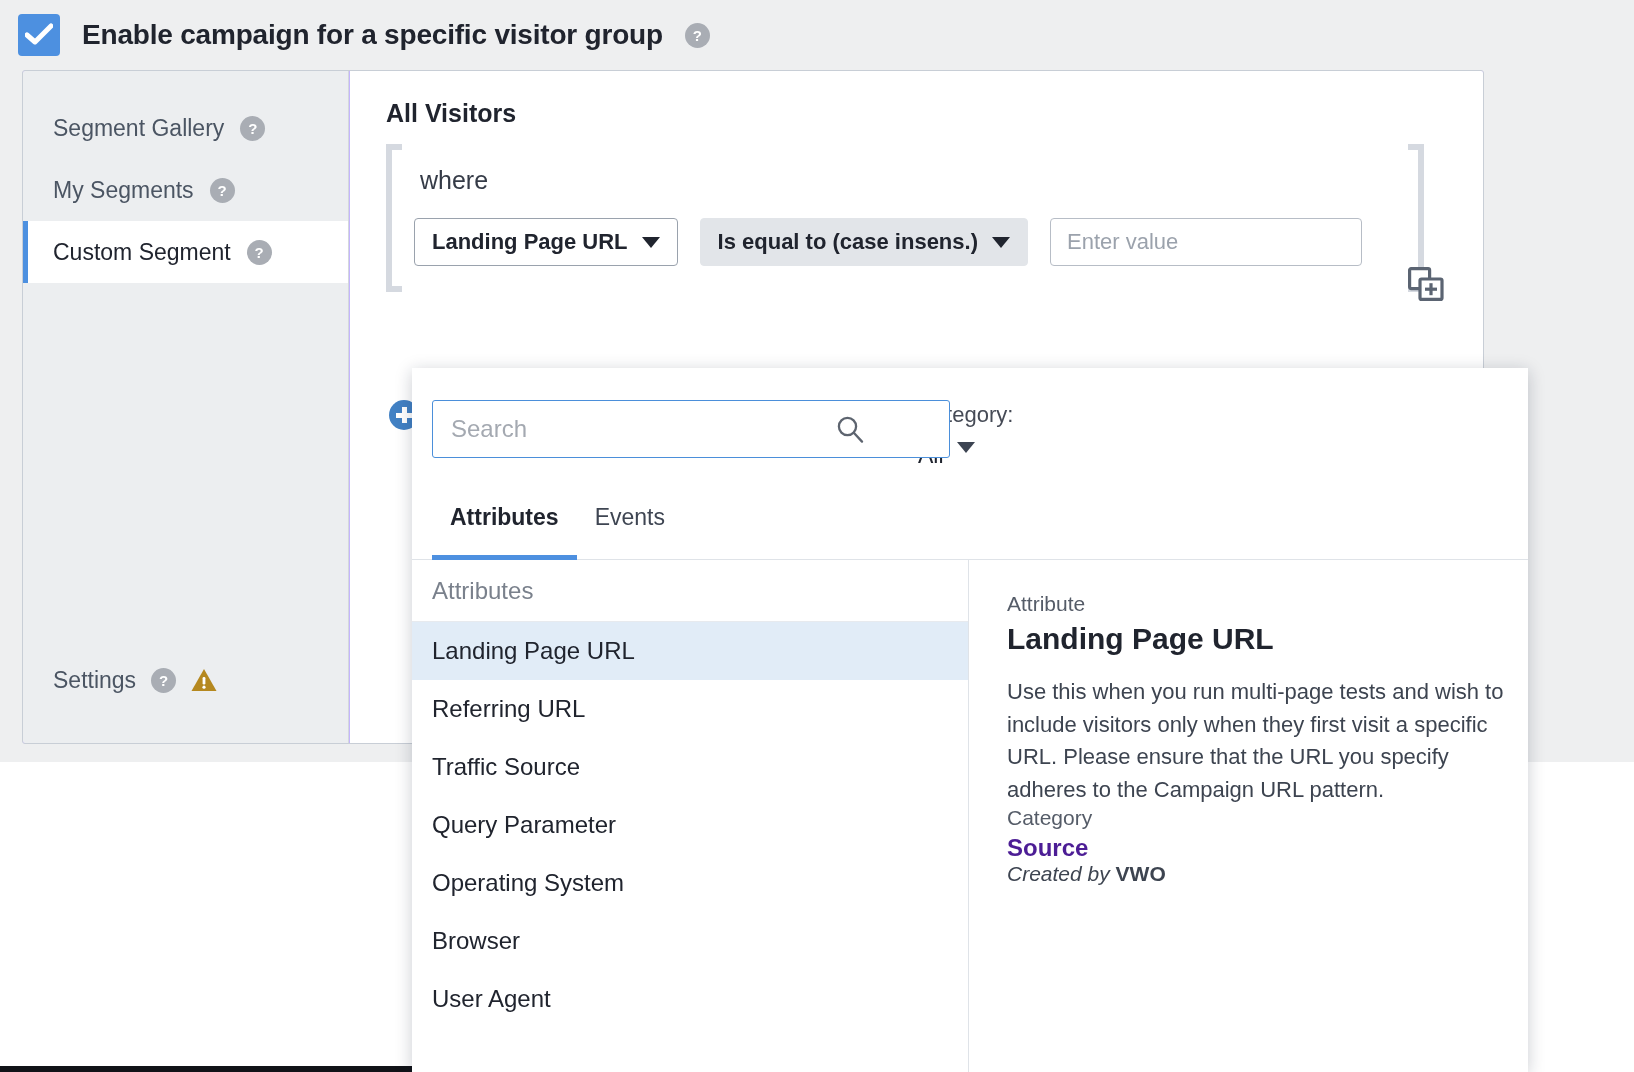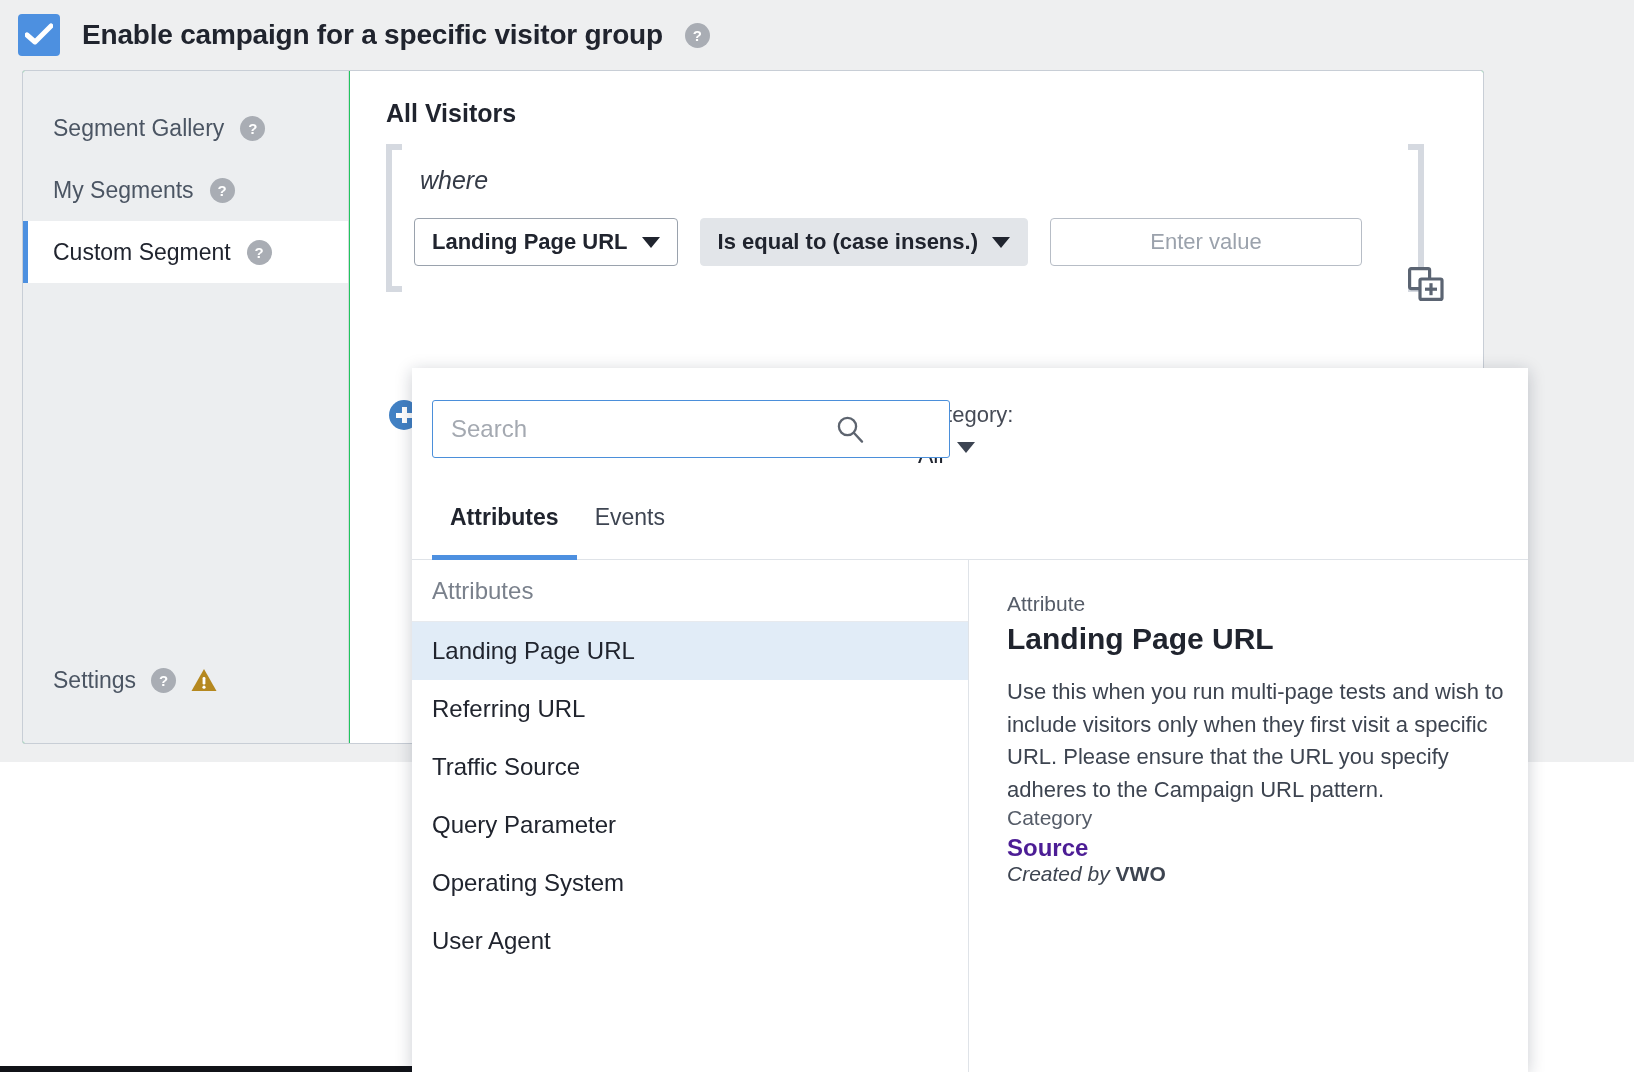--- a/index.html
+++ b/index.html
@@ -65,21 +65,21 @@
     cursor: pointer;
     line-height: 1;
   }
 
   
   .card {
     position: absolute;
     left: 22px; top: 70px;
     width: 1462px;
     height: 674px;
-    background: #22c55e;
+    background: #c4b5fd;
     border: 1px solid #c8ced6;
     border-radius: 3px;
     overflow: hidden;
   }
 
   
   .sidebar {
     position: absolute;
     left: 0; top: 0;
     width: 326px;
@@ -179,21 +179,20 @@
     border-top: 6px solid #d5d9e0;
     border-bottom: 6px solid #d5d9e0;
   }
   .bracket-l { left: 0; border-left: 6px solid #d5d9e0; }
   .bracket-r { right: 20px; border-right: 6px solid #d5d9e0; }
 
   .where {
     position: absolute;
     left: 34px; top: 22px;
     font-size: 25px;
-    font-style: italic;
     color: #353b47;
   }
   .row-controls {
     position: absolute;
     left: 28px; top: 74px;
     display: flex;
     align-items: center;
     gap: 22px;
   }
   .sel {
@@ -222,21 +221,20 @@
     width: 312px;
     height: 48px;
     border: 1px solid #b7bdc6;
     border-radius: 4px;
     padding: 0 16px;
     font-size: 22px;
     color: #20242e;
     font-family: "Liberation Sans", sans-serif;
     background: #ffffff;
     outline: none;
-    text-align: center;
   }
   .val-input::placeholder { color: #9ba2ac; }
 
   .dup-icon {
     position: absolute;
     right: 40px; top: 196px;
     cursor: pointer;
   }
 
   .plus-btn {
@@ -515,20 +513,21 @@
 
     <div class="picker-body">
 
       <div class="attr-list">
         <div class="attr-group">Attributes</div>
         <div class="attr-item selected">Landing Page URL</div>
         <div class="attr-item">Referring URL</div>
         <div class="attr-item">Traffic Source</div>
         <div class="attr-item">Query Parameter</div>
         <div class="attr-item">Operating System</div>
+        <div class="attr-item">Browser</div>
         <div class="attr-item">User Agent</div>
       </div>
 
       <div class="attr-detail">
         <div class="d-label">Attribute</div>
         <div class="d-title">Landing Page URL</div>
         <div class="d-desc">Use this when you run multi-page tests and wish to include visitors only when they first visit a specific URL. Please ensure that the URL you specify adheres to the Campaign URL pattern.</div>
         <div class="d-cat-label">Category</div>
         <div class="d-cat-val">Source</div>
         <div class="d-created"><span>Created by </span><b>VWO</b></div>

